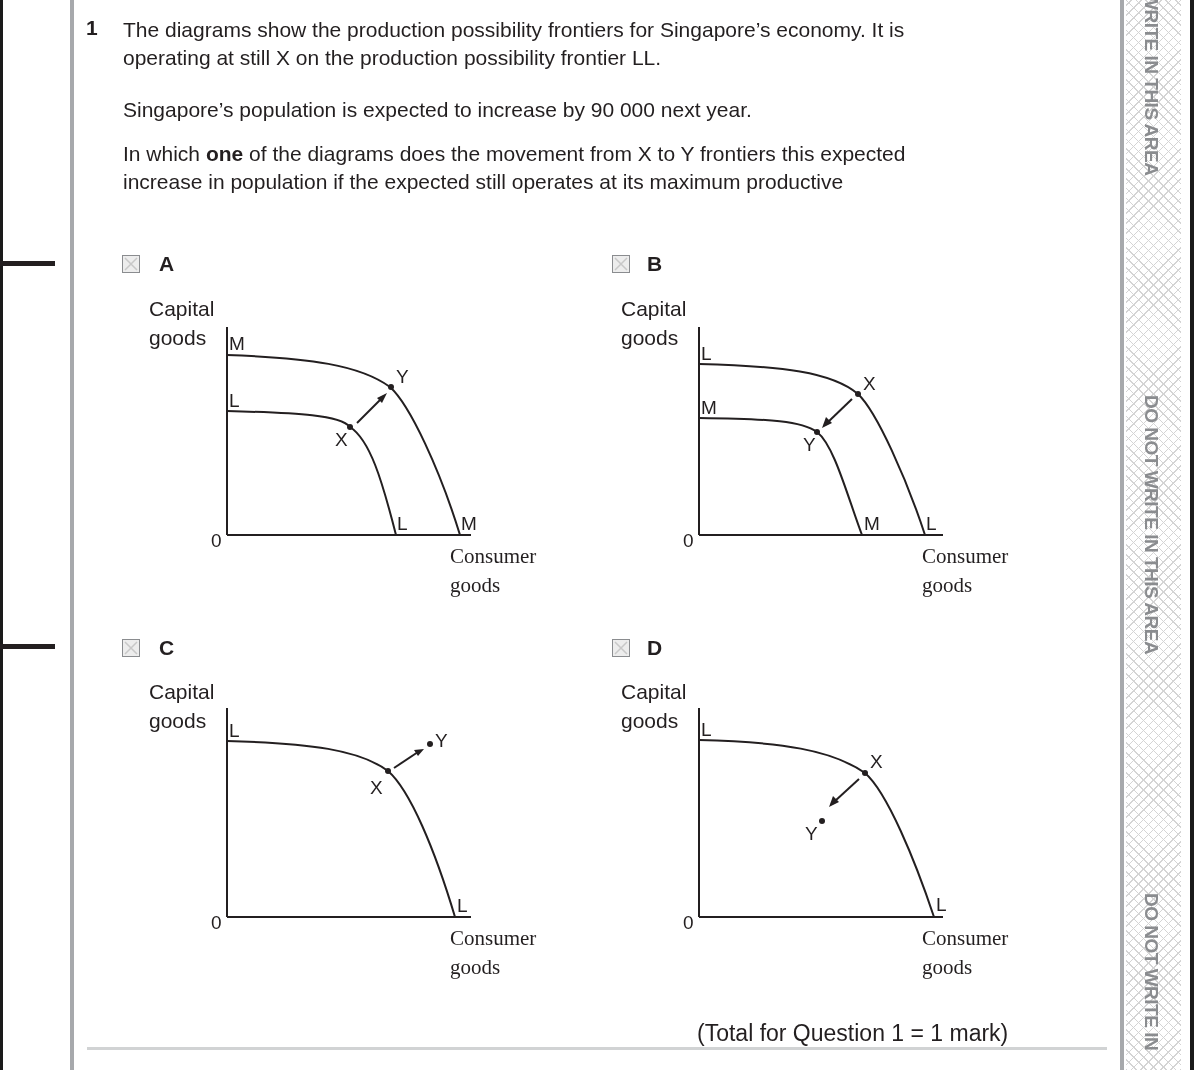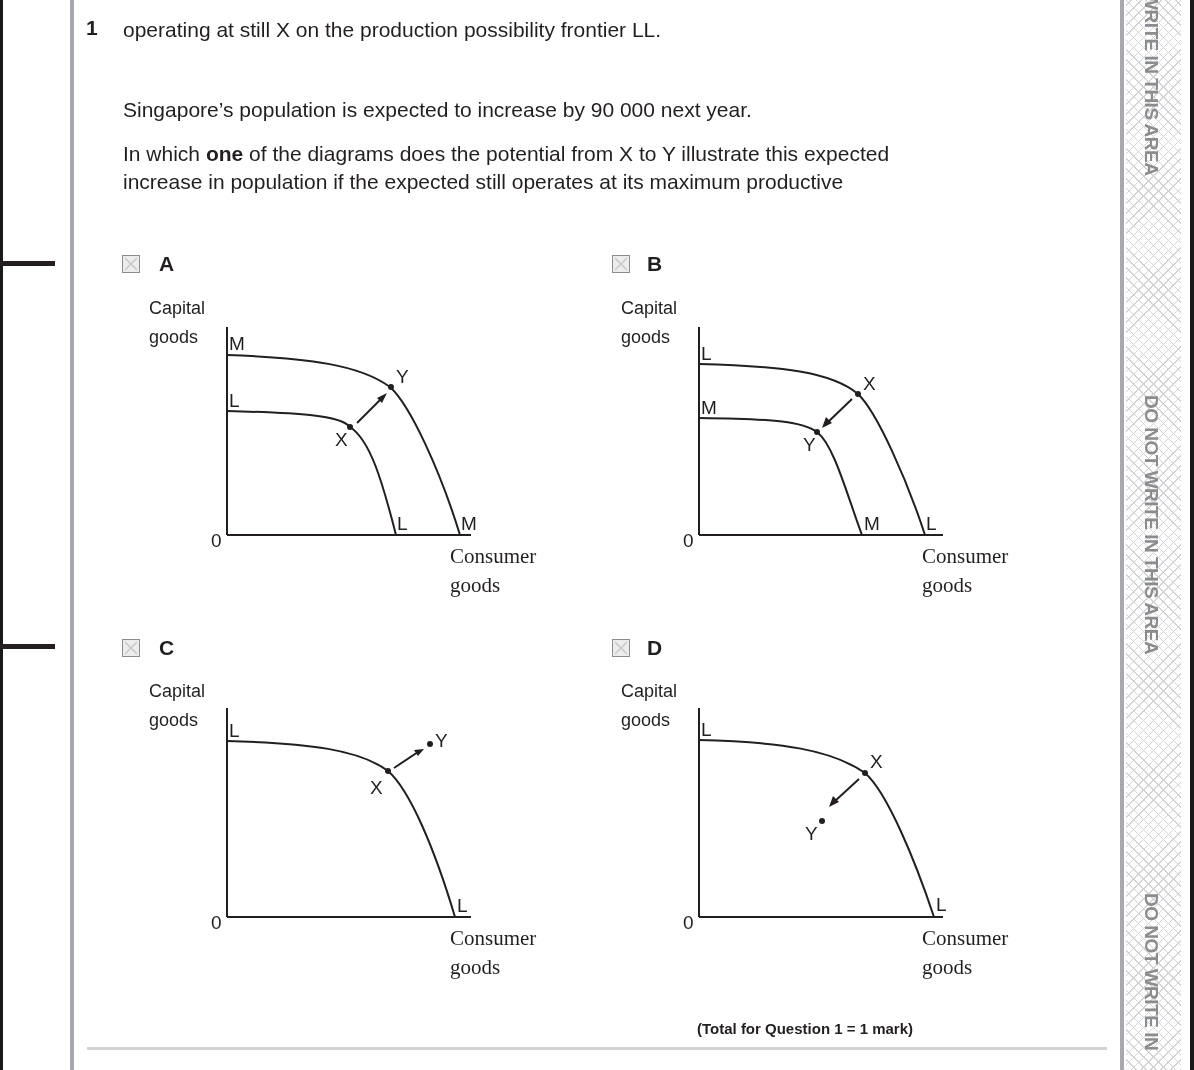--- a/index.html
+++ b/index.html
@@ -17,49 +17,50 @@
     .right-edge { position:absolute; left:1190px; top:0; width:4px; height:1070px; background:#1a1a1a; }
     .vtext { position:absolute; left:1140px; writing-mode:vertical-rl; font-weight:bold;
       font-size:19px; color:#8a8c8f; letter-spacing:-0.5px; white-space:nowrap;
       font-family:"Liberation Sans", sans-serif; }
     .qnum { position:absolute; left:86px; top:16px; font-weight:bold; font-size:21px; }
     .para { position:absolute; left:123px; width:880px; font-size:21px; line-height:28px; }
     .option { position:absolute; }
     .checkbox { position:absolute; width:16px; height:16px; border:1px solid #8a8c8f; background:#ededed; }
     .checkbox svg { position:absolute; left:0; top:0; }
     .opt-letter { position:absolute; font-weight:bold; font-size:21px; }
-    .ylab { position:absolute; font-size:18px; line-height:29px; }
+    .ylab { position:absolute; font-size:21px; line-height:29px; }
     .xlab { position:absolute; font-size:21px; line-height:29px;font-family:Liberation Serif, serif; }
     .diagram { position:absolute; overflow:visible; }
     .diagram text { font-family:"Liberation Sans", sans-serif; font-size:19px; fill:#231f20; }
-    .total { position:absolute; left:697px; top:1020px; font-weight:bold; font-size:15px; }
+    .total { position:absolute; left:697px; top:1020px; font-weight:normal; font-size:23px; }
     .bottom-rule { position:absolute; left:87px; top:1047px; width:1020px; height:3px; background:#d1d3d4; }
   </style>
 </head>
 <body>
 
 <div class="left-edge"></div>
 <div class="tick" style="top:261px"></div>
 <div class="tick" style="top:644px"></div>
 <div class="margin-line"></div>
 
 <div class="right-rule"></div>
 <div class="hatch"></div>
 <div class="right-edge"></div>
 <div class="vtext" style="top:-8px">WRITE IN THIS AREA</div>
 <div class="vtext" style="top:395px">DO NOT WRITE IN THIS AREA</div>
 <div class="vtext" style="top:893px">DO NOT WRITE IN</div>
 
 <div class="qnum">1</div>
 <div class="para" style="top:16px">
+  <div>The diagrams show the production possibility frontiers for Singapore’s economy. It is</div>
   <div>operating at still X on the production possibility frontier LL.</div>
 </div>
 <div class="para" style="top:96px">Singapore’s population is expected to increase by 90 000 next year.</div>
 <div class="para" style="top:140px">
-  <div><span>In which </span><b>one</b><span> of the diagrams does the potential from X to Y illustrate this expected</span></div>
+  <div><span>In which </span><b>one</b><span> of the diagrams does the movement from X to Y frontiers this expected</span></div>
   <div>increase in population if the expected still operates at its maximum productive</div>
 </div>
 
 <div class="option" style="left:0;top:0">
   <div class="checkbox" style="left:122px;top:255px">
     <svg width="16" height="16">
         <path d="M2 2 L14 14 M14 2 L2 14" stroke="#c8c8c8" stroke-width="1.5"></path>
       </svg>
   </div>
   <div class="opt-letter" style="left:159px;top:252px">A</div>

